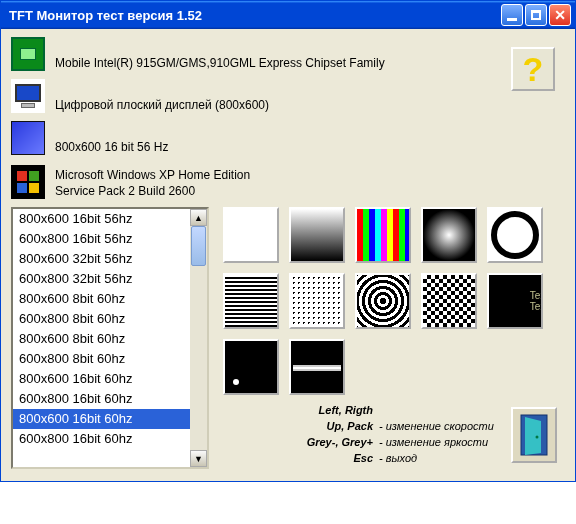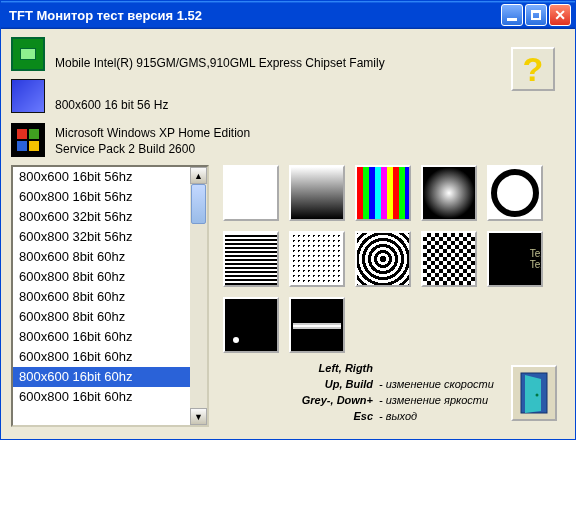--- a/index.html
+++ b/index.html
@@ -107,20 +107,27 @@
 
   <div class="content">
 
     <div class="helpbox">
       <span>?</span>
     </div>
 
     <div class="inforow">
       <div class="icon ic-chip"></div>
       <div class="text">Mobile Intel(R) 915GM/GMS,910GML Express Chipset Family</div>
+    </div>
+    <div class="inforow">
+      <div class="icon ic-monitor">
+          <div class="screen"></div>
+          <div class="base"></div>
+        </div>
+      <div class="text">Цифровой плоский дисплей (800x600)</div>
     </div>
     <div class="inforow">
       <div class="icon ic-mode"></div>
       <div class="text">800x600 16 bit 56 Hz</div>
     </div>
     <div class="inforow">
       <div class="icon ic-win">
           <div></div>
           <div></div>
           <div></div>
@@ -174,25 +181,25 @@
             </div>
           <div class="thumb tg-star"></div>
           <div class="thumb tg-wave"></div>
         </div>
 
         <div class="legend">
           <div class="row">
               <span class="k">Left, Rigth</span>
             </div>
           <div class="row">
-              <span class="k">Up, Build</span>
+              <span class="k">Up, Pack</span>
               <span>- изменение скорости</span>
             </div>
           <div class="row">
-              <span class="k">Grey-, Down+</span>
+              <span class="k">Grey-, Grey+</span>
               <span>- изменение яркости</span>
             </div>
           <div class="row">
               <span class="k">Esc</span>
               <span>- выход</span>
             </div>
         </div>
       </div>
     </div>
 

